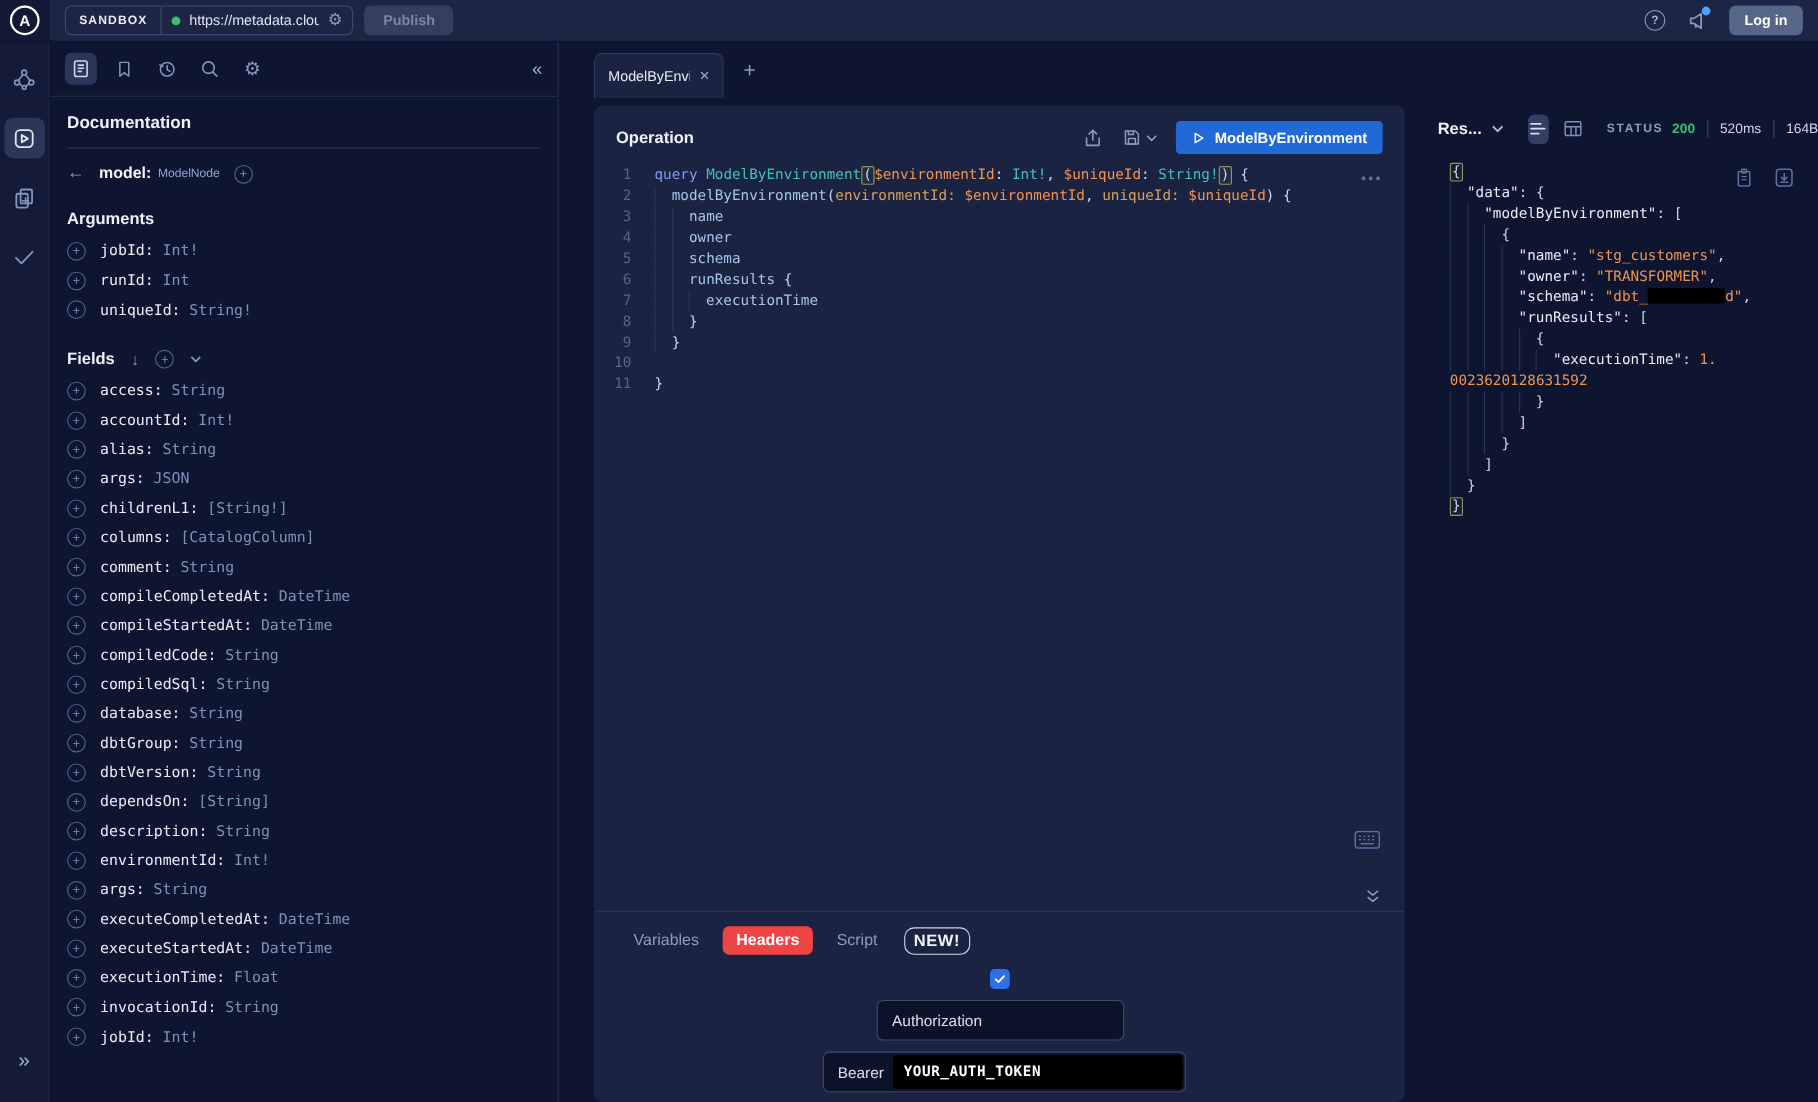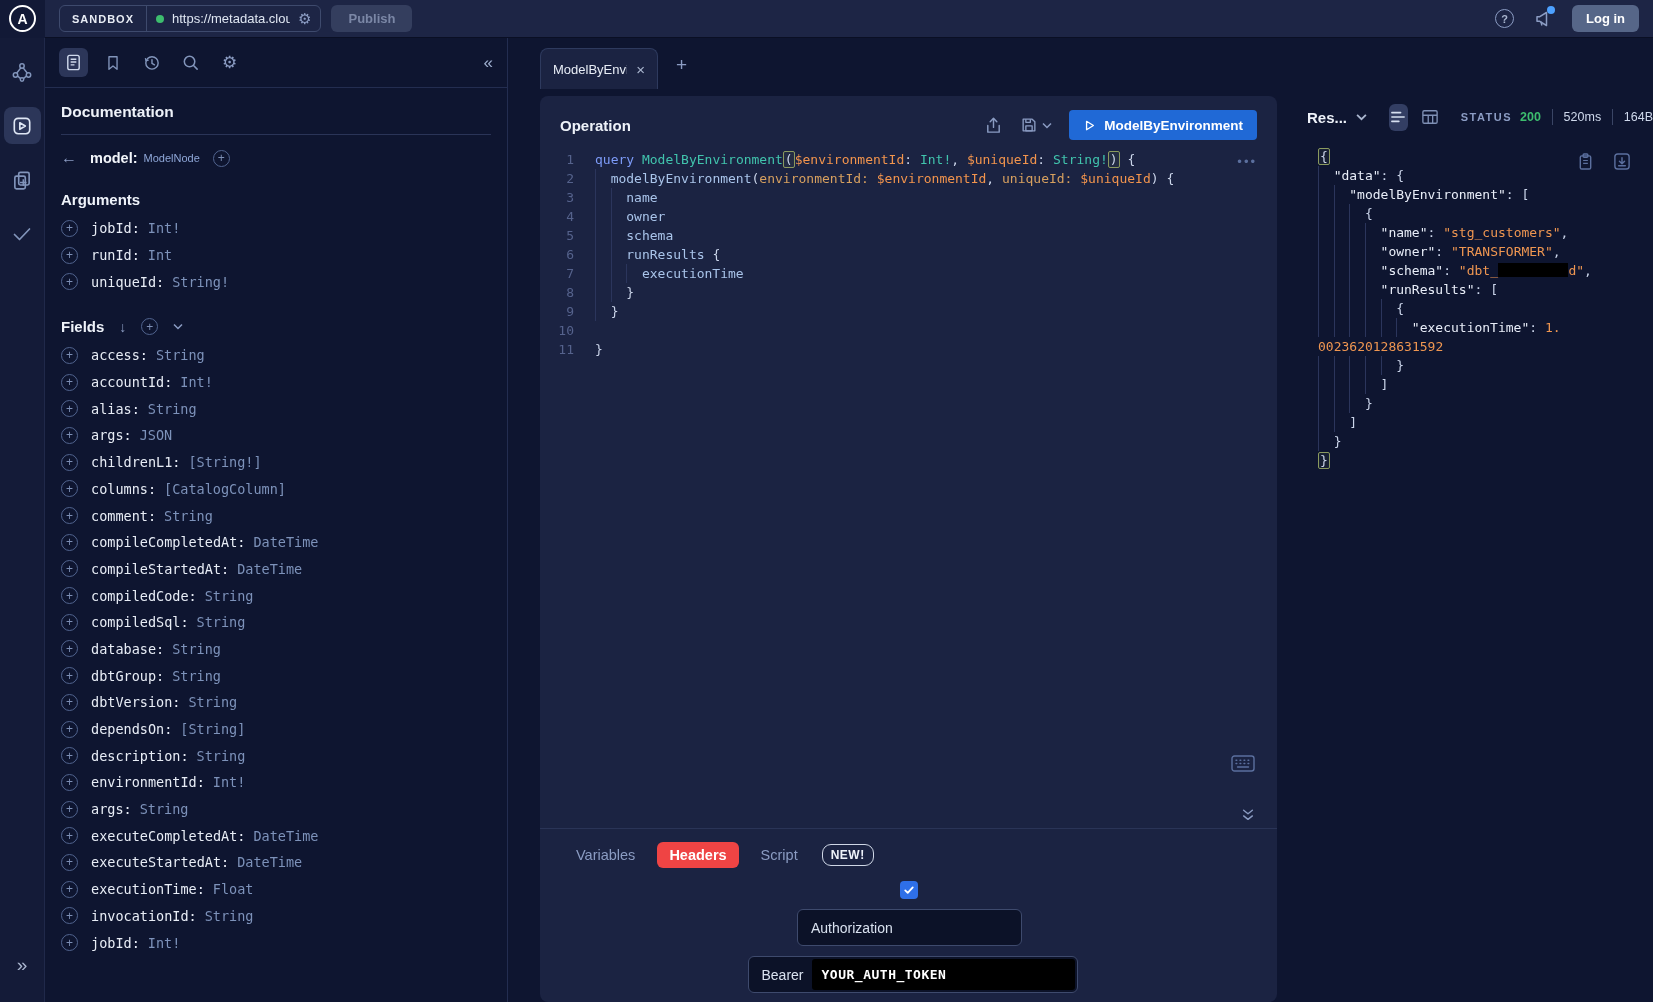--- a/index.html
+++ b/index.html
@@ -79,21 +79,21 @@
   .red { display:inline-block; width:9ch; height:14px; background:#000; vertical-align:middle; margin-bottom:3px; }
   .more-dots { position:absolute; top:58px; right:20px; font-size:13px; letter-spacing:2px; color:#5b6f9e; }
   .kbd-btn { position:absolute; right:22px; bottom:56px; color:#5b6f9e; }
   .collapse-bottom { position:absolute; right:22px; bottom:6px; color:#8b9cc3; }
 
   
   .bottom-section { padding:13px 24px 0 24px; }
   .tabs-row { display:flex; align-items:center; gap:10px; }
   .btab { font-size:14.5px; color:#8b9cc3; padding:5px 12px; border-radius:6px; }
   .btab.active { background:#ef4444; color:#fff; font-weight:bold; }
-  .new-badge { margin-left:2px; border:1.5px solid #cfd7e6; border-radius:9px; padding:3px 8px; font-size:12px; font-weight:bold; letter-spacing:.5px; color:#eef2f9; }
+  .new-badge { margin-left:2px; border:1.5px solid #cfd7e6; border-radius:9px; padding:3px 8px; font-size:15px; font-weight:bold; letter-spacing:.5px; color:#eef2f9; }
   .auth-row { display:flex; align-items:center; margin-top:13px; gap:10px;flex-direction:column; }
   .chkbox { width:18px; height:18px; min-width:18px; background:#2e6fe8; border-radius:4px; display:flex; align-items:center; justify-content:center; }
   .hfield { height:37px; background:#0c1228; border:1px solid #3e4a6d; border-radius:6px; display:flex; align-items:center; font-size:14px; color:#d9e1ef; }
   .key-field { width:225px; padding-left:13px; margin-left:2px; }
   .val-field { width:330px; margin-left:8px; padding:2px; }
   .val-prefix { padding:0 8px 0 11px; white-space:nowrap; }
   .token-box { flex:1; align-self:stretch; background:#000; border-radius:3px; display:flex; align-items:center; padding-left:10px; font-family:"DejaVu Sans Mono", monospace; font-size:13px; font-weight:bold; color:#fff; letter-spacing:.5px; }
   .trash-btn { margin-left:17px; color:#8b9cc3; }
   .actions-row { display:flex; align-items:center; gap:17px; margin-top:45px; }
   .doc-edit { color:#8b9cc3; }

